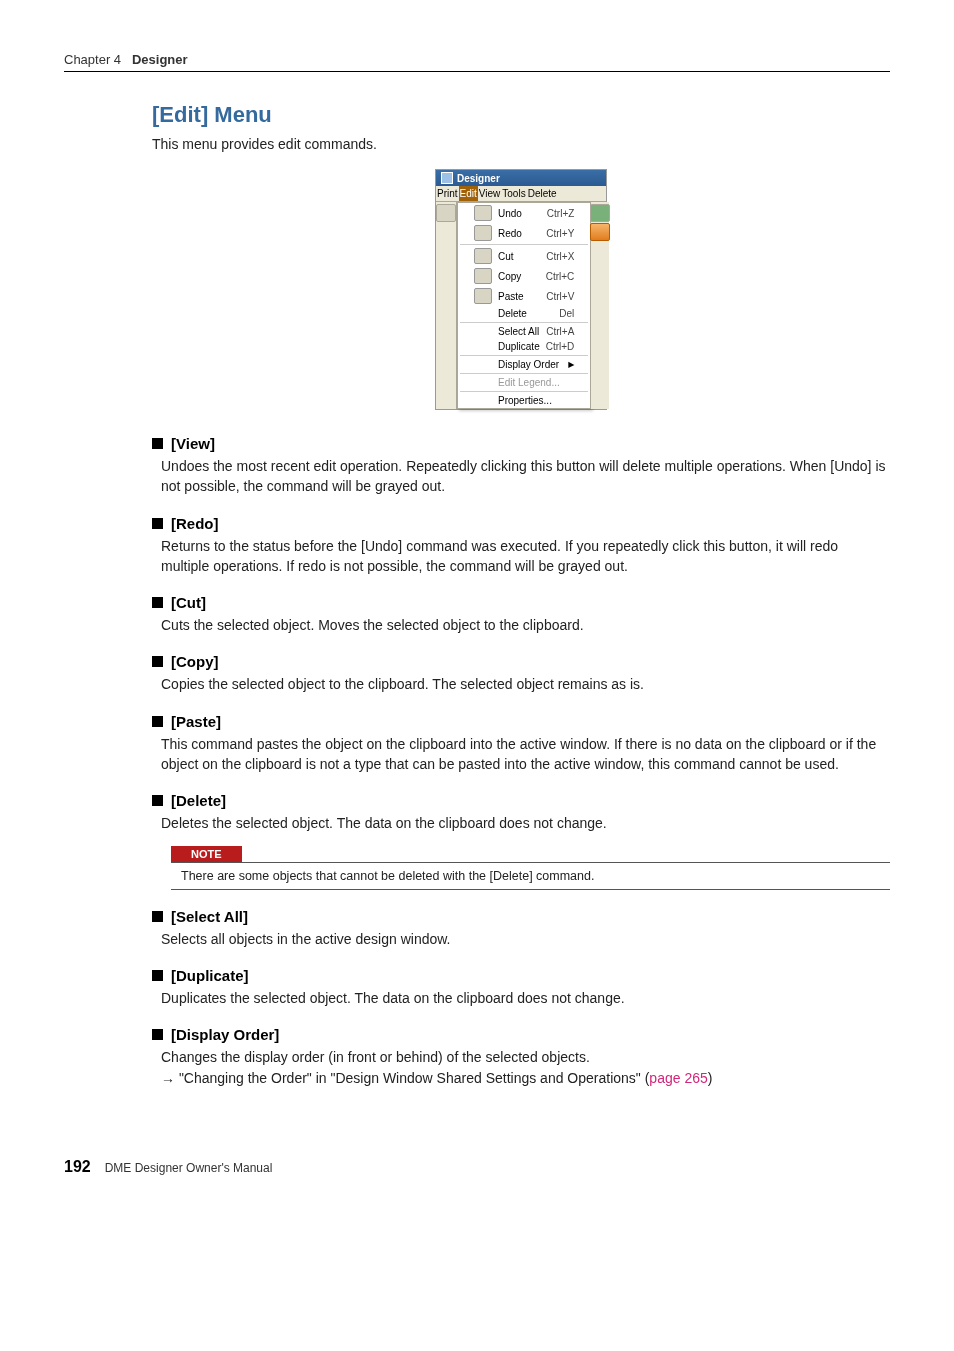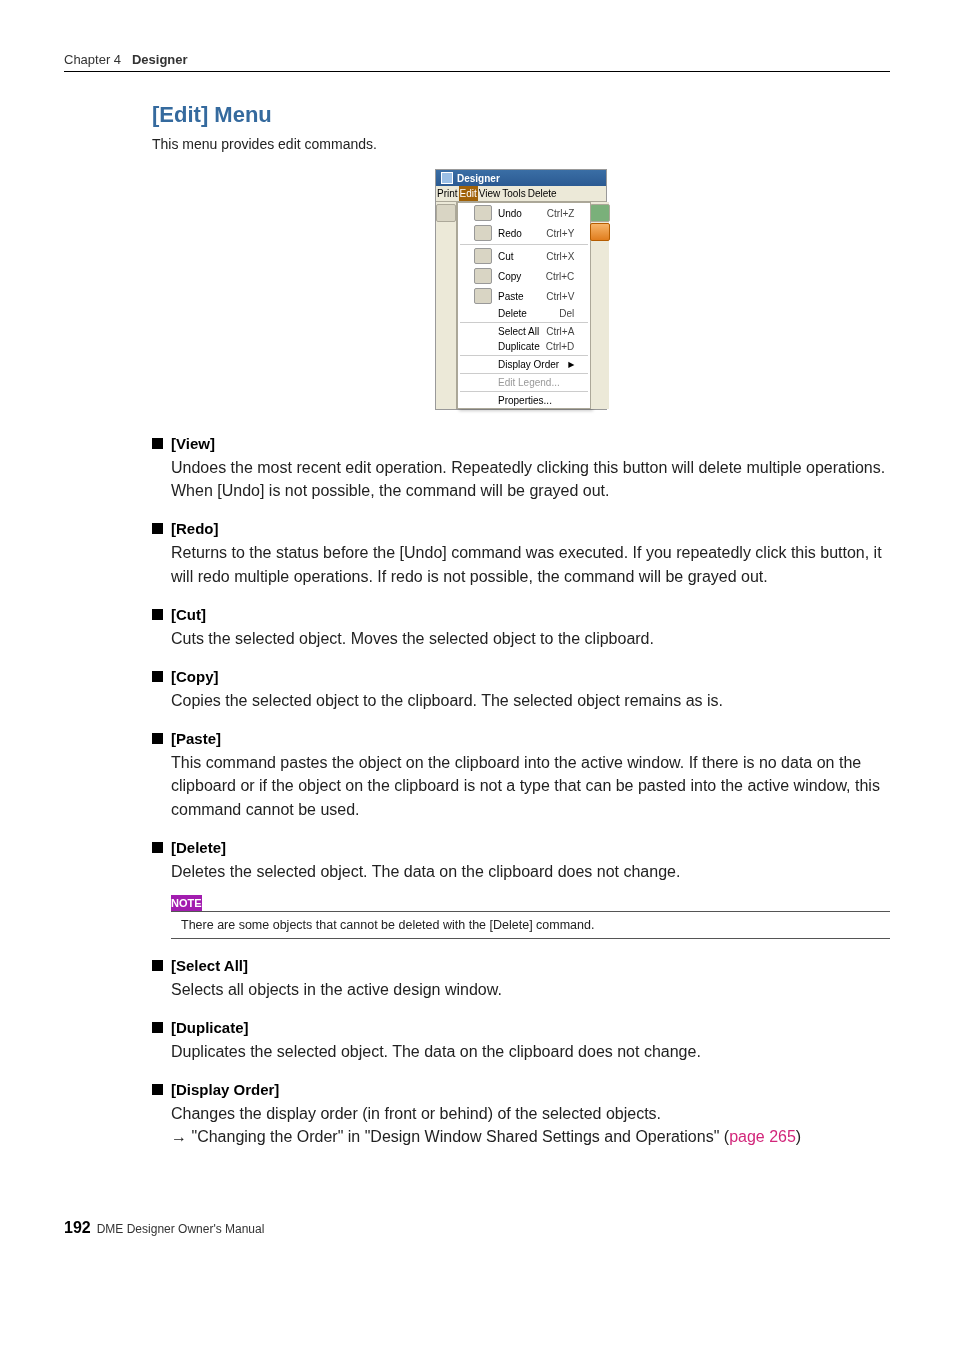--- a/index.html
+++ b/index.html
@@ -165,54 +165,54 @@
     height: 11px;
     background: #000;
     flex-shrink: 0;
   }
   .entry-title {
     font-size: 15px;
     font-weight: bold;
     color: #000;
   }
   .entry-body {
-    font-size: 16px;
+    font-size: 14px;
     color: #222;
     line-height: 1.45;
-    margin-left: 19px;
+    margin-left: 9px;
   }
   .link { color: #d2267a; }
 
   .note-box {
     margin: 10px 0 4px 19px;
   }
   .note-label {
     display: inline-block;
-    background: #a21caf;
+    background: #b91c1c;
     color: #fff;
     font-size: 11px;
     font-weight: bold;
-    padding: 2px 0;
+    padding: 2px 20px;
   }
   .note-rule {
     border: none;
     border-top: 1px solid #555;
     margin: 0;
   }
   .note-text {
     font-size: 12.5px;
     color: #222;
     padding: 6px 0 6px 10px;
   }
 
   .footer {
     margin-top: 70px;
     display: flex;
     align-items: baseline;
-    gap: 6px;
+    gap: 14px;
   }
   .page-num {
     font-size: 16px;
     font-weight: bold;
   }
   .footer-text {
     font-size: 12px;
     color: #333;
   }
 </style>

